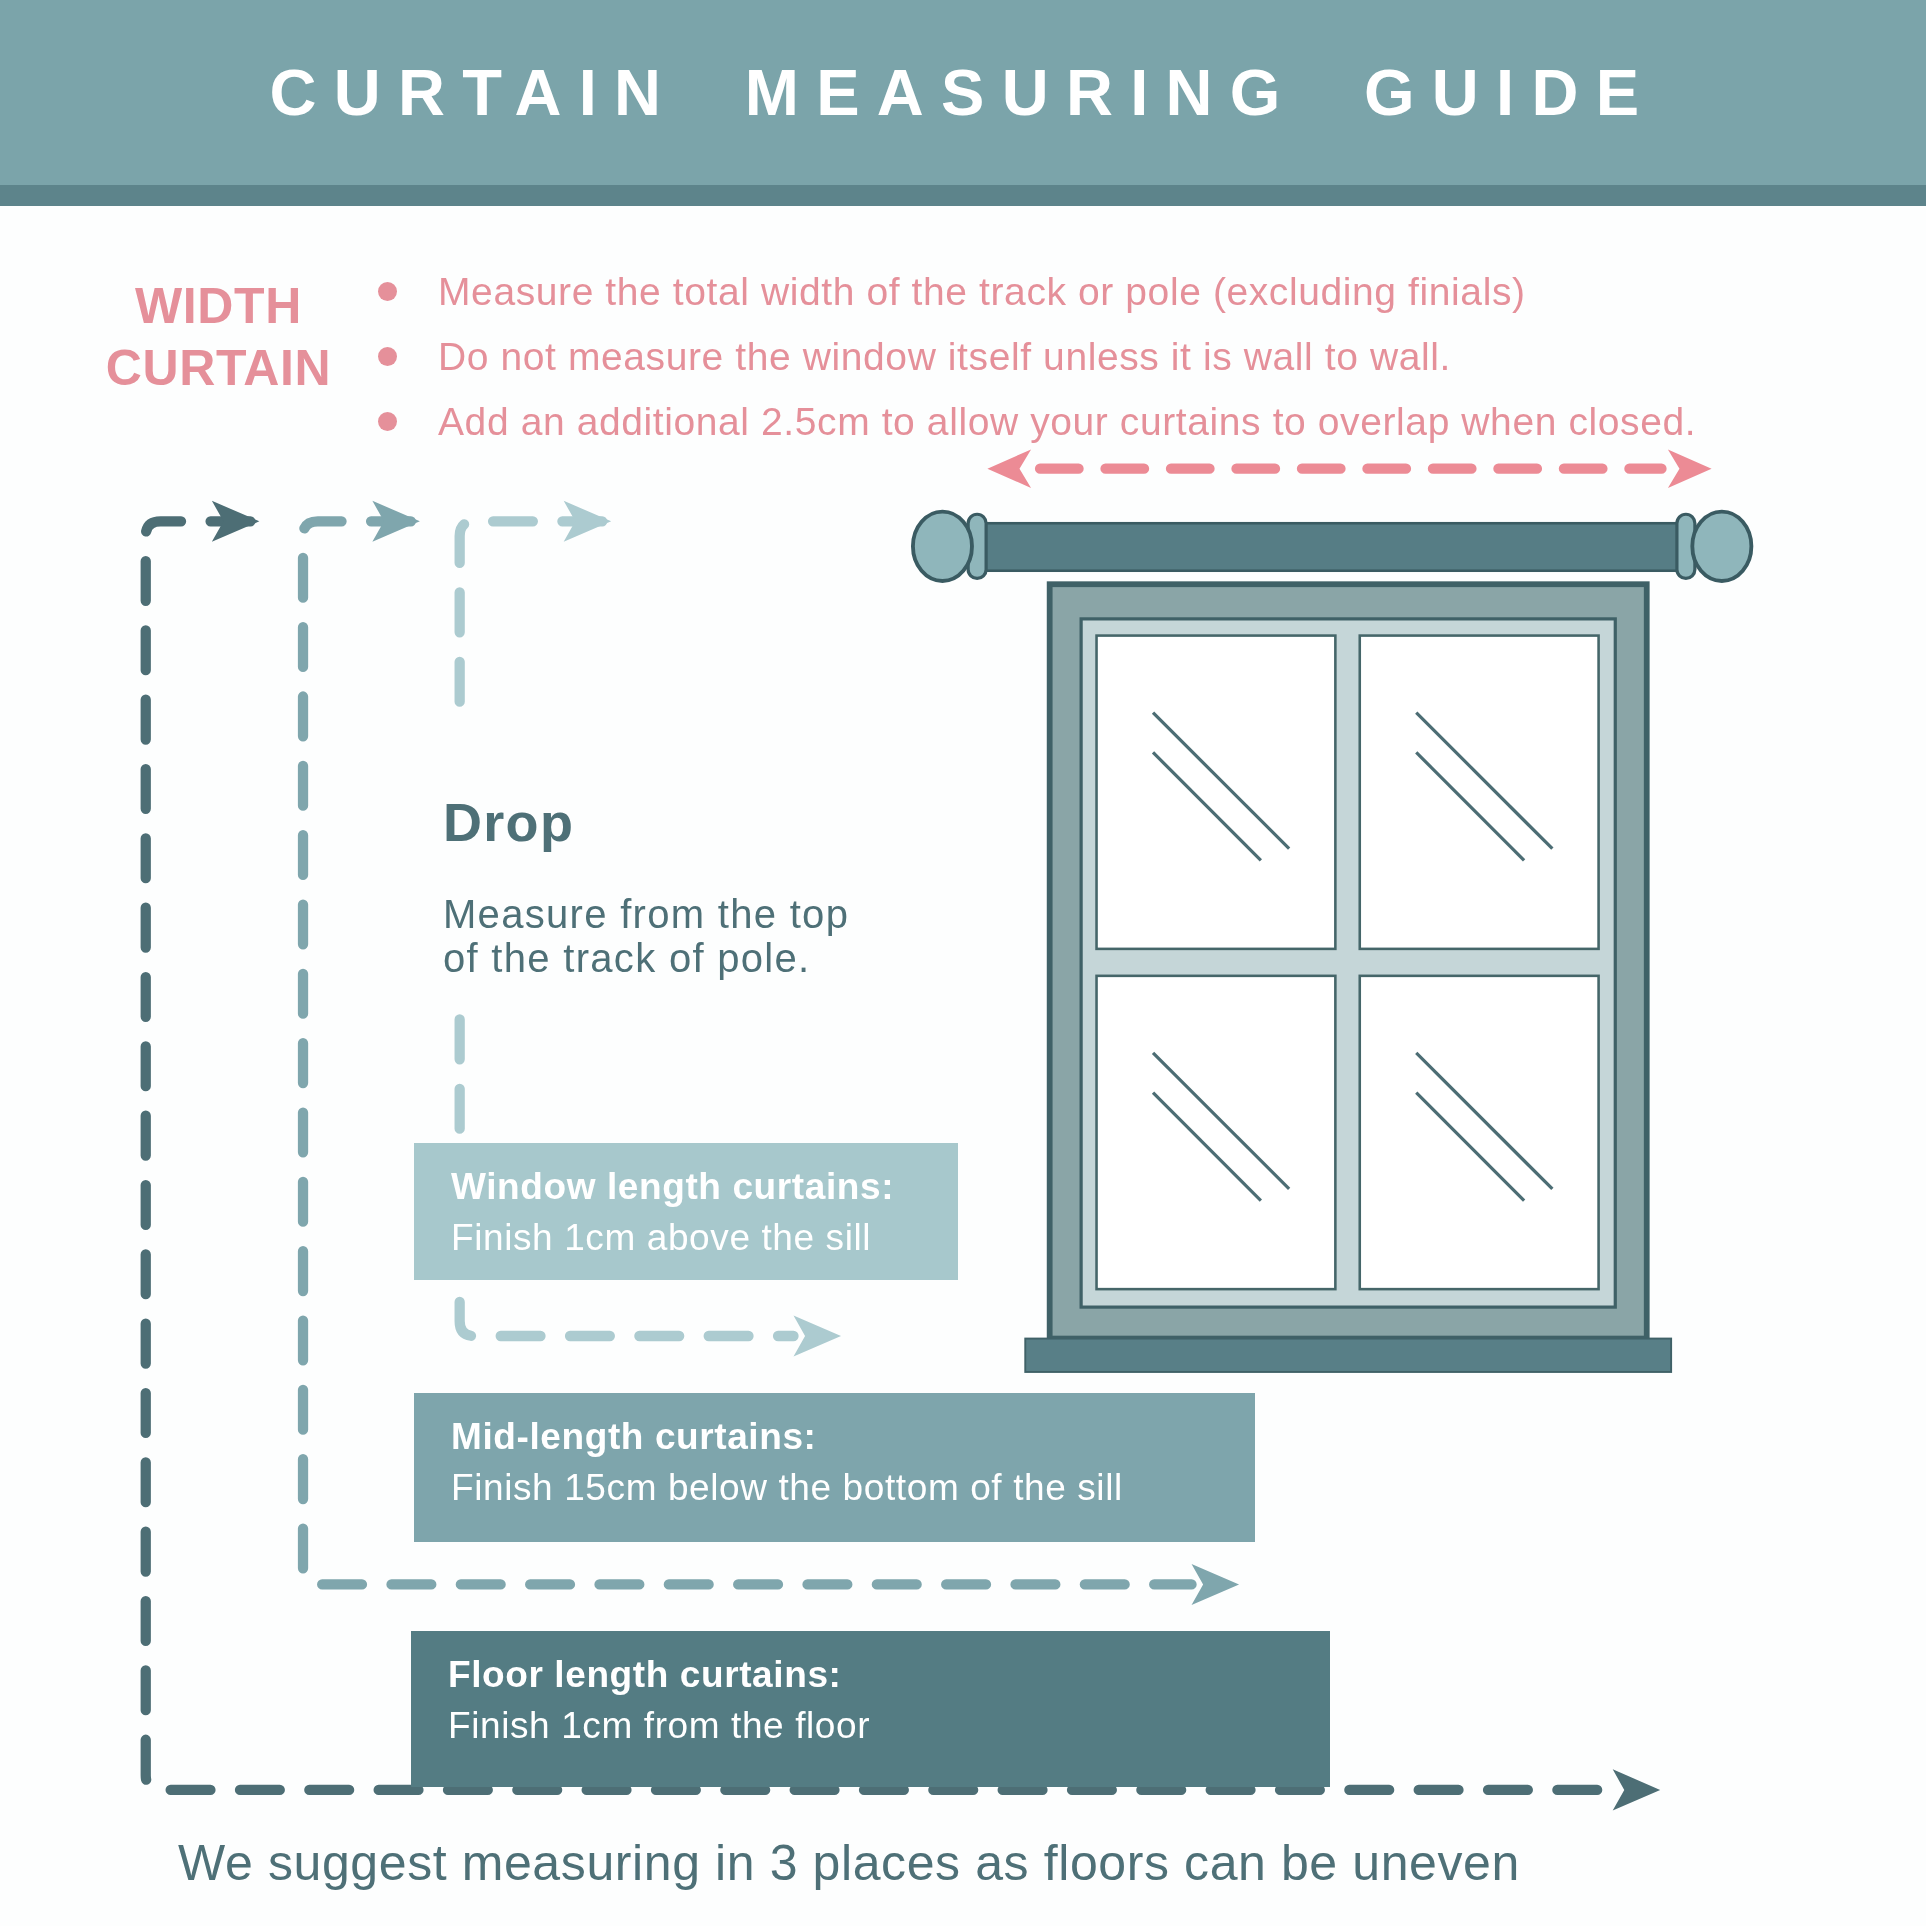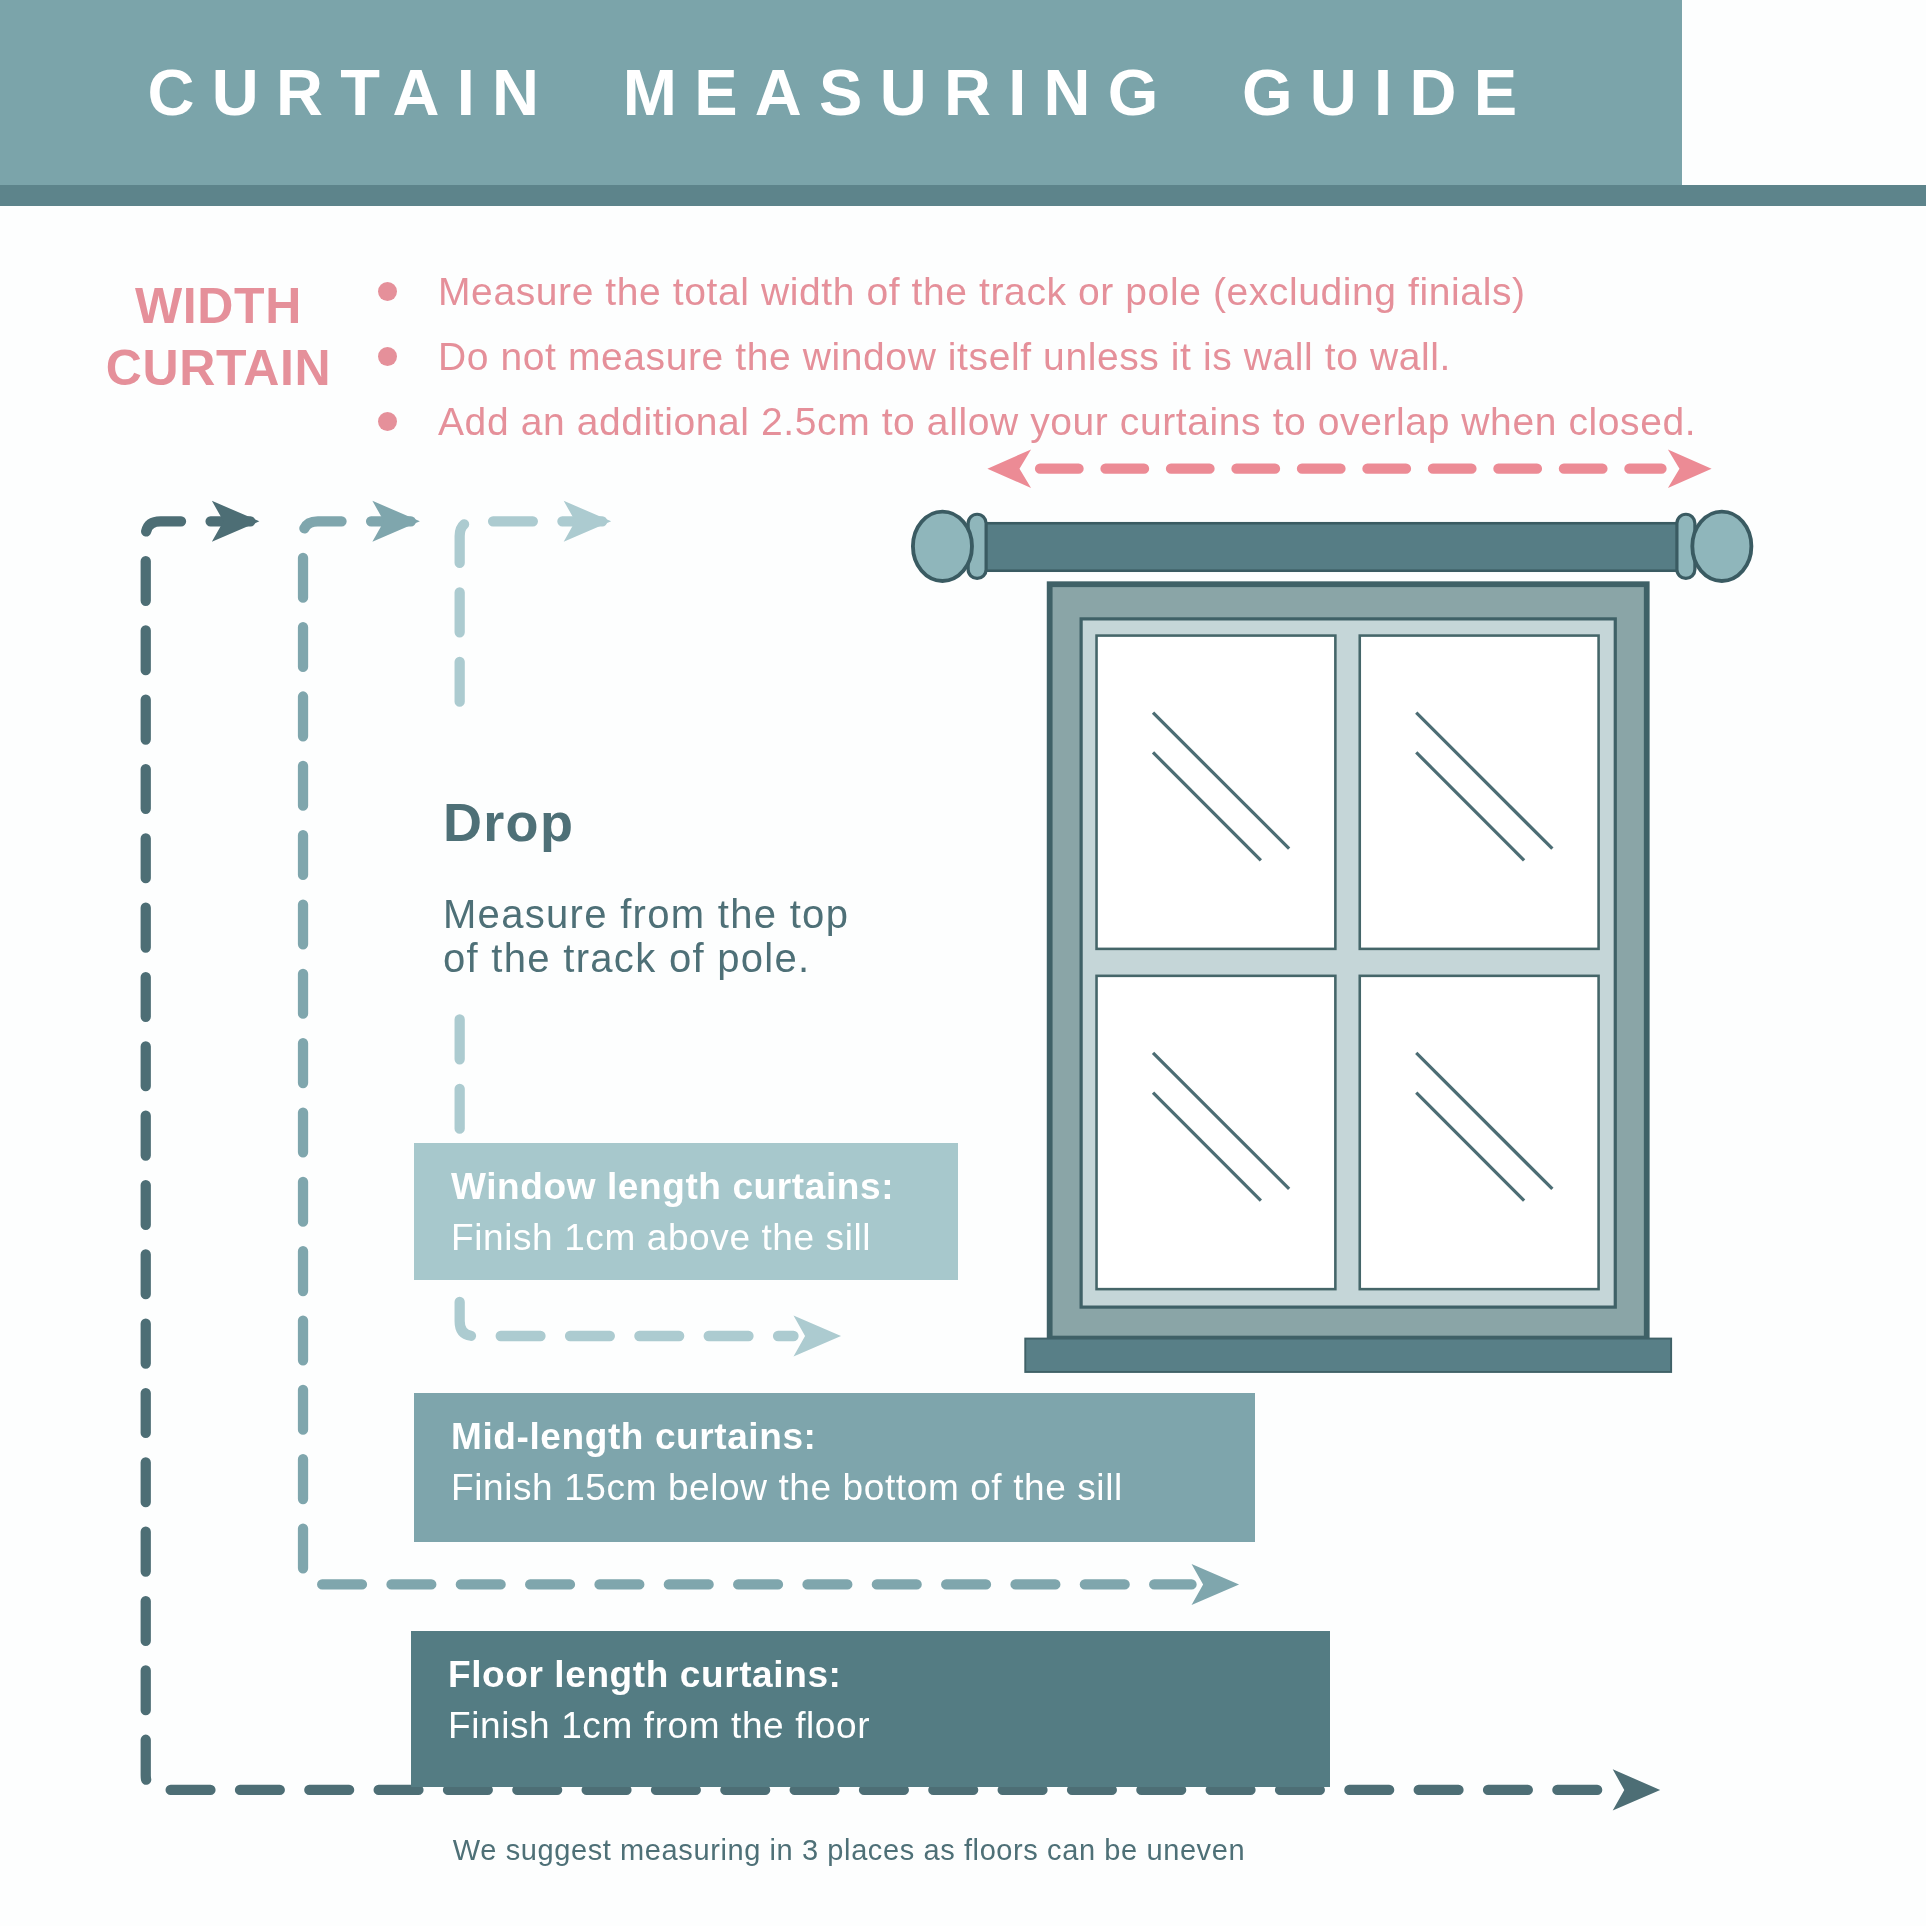--- a/index.html
+++ b/index.html
@@ -1,19 +1,19 @@
 <!DOCTYPE html>
 <html style="font-size:10.3px"><head>
 <meta charset="utf-8">
 <style>
   html,body{margin:0;padding:0;background:#fff;}
   .canvas{position:relative;width:1926px;height:1926px;background:#fdfefe;
           font-family:"Liberation Sans",sans-serif;overflow:hidden;}
   
-  .band{position:absolute;top:0;left:0;width:1682px;height:185px;background:#7ba4aa;
+  .band{position:absolute;top:0;left:0;width:1926px;height:185px;background:#7ba4aa;
         display:flex;align-items:center;justify-content:center;}
   .band h1{margin:0;color:#ffffff;font-size:65px;font-weight:600;
            letter-spacing:17.3px;word-spacing:31px;white-space:nowrap;}
   .band-strip{position:absolute;top:185px;left:0;width:1926px;height:20.5px;background:#5d848b;}
   
   .cw-label{position:absolute;left:90px;top:275px;width:257px;text-align:center;
             color:#e5909a;font-weight:700;font-size:50px;line-height:62px;letter-spacing:0.6px;}
   .bullets{position:absolute;left:378px;top:259px;margin:0;padding:0;list-style:none;
            color:#e5909a;font-size:39px;line-height:65px;letter-spacing:0.6px;white-space:nowrap;}
   .bullets li{display:flex;align-items:center;gap:41px;}
@@ -27,21 +27,21 @@
              line-height:44px;letter-spacing:1.3px;white-space:nowrap;}
   
   .len-box{position:absolute;color:#ffffff;box-sizing:border-box;padding:18px 0 16px 37px;white-space:nowrap;}
   .len-box .t{font-size:37px;font-weight:700;line-height:51px;letter-spacing:0.6px;}
   .len-box .d{font-size:37px;font-weight:400;line-height:51px;letter-spacing:0.6px;}
   .box-window{left:414px;top:1143px;width:544px;height:137px;background:#a7c8cc;}
   .box-mid{left:414px;top:1393px;width:841px;height:149px;background:#7ea5ac;}
   .box-floor{left:411px;top:1631px;width:919px;height:156px;background:#547c83;}
   
   .footer-note{position:absolute;left:0;top:1834px;width:1698px;text-align:center;
-               font-size:29px;color:#4e7077;letter-spacing:0.6px;}
+               font-size:50px;color:#4e7077;letter-spacing:0.6px;}
 </style>
 </head>
 <body>
 
 <div class="canvas">
 
   <header class="band">
     <h1>CURTAIN MEASURING GUIDE</h1>
   </header>
   <div class="band-strip"></div>

